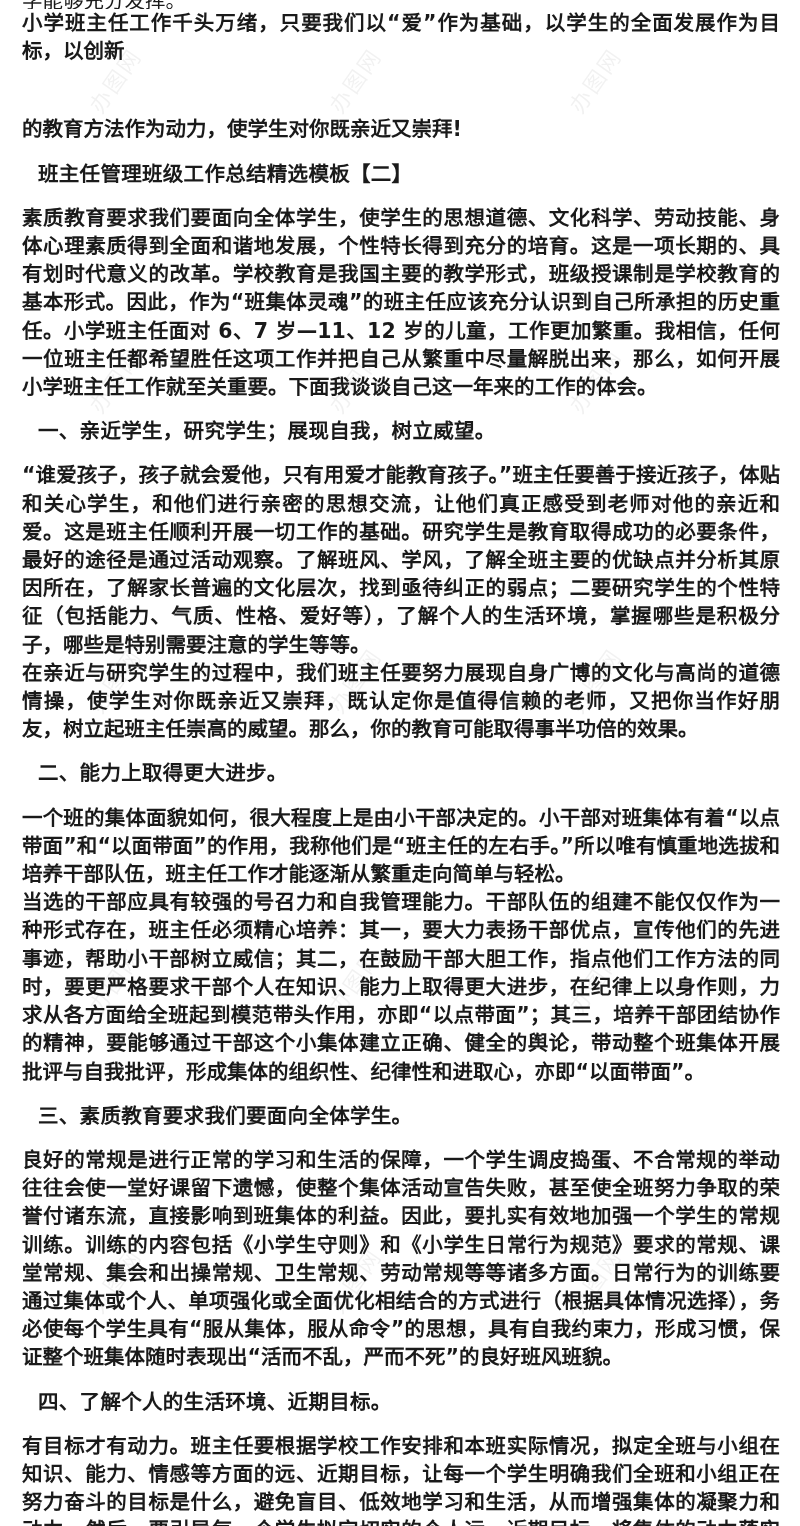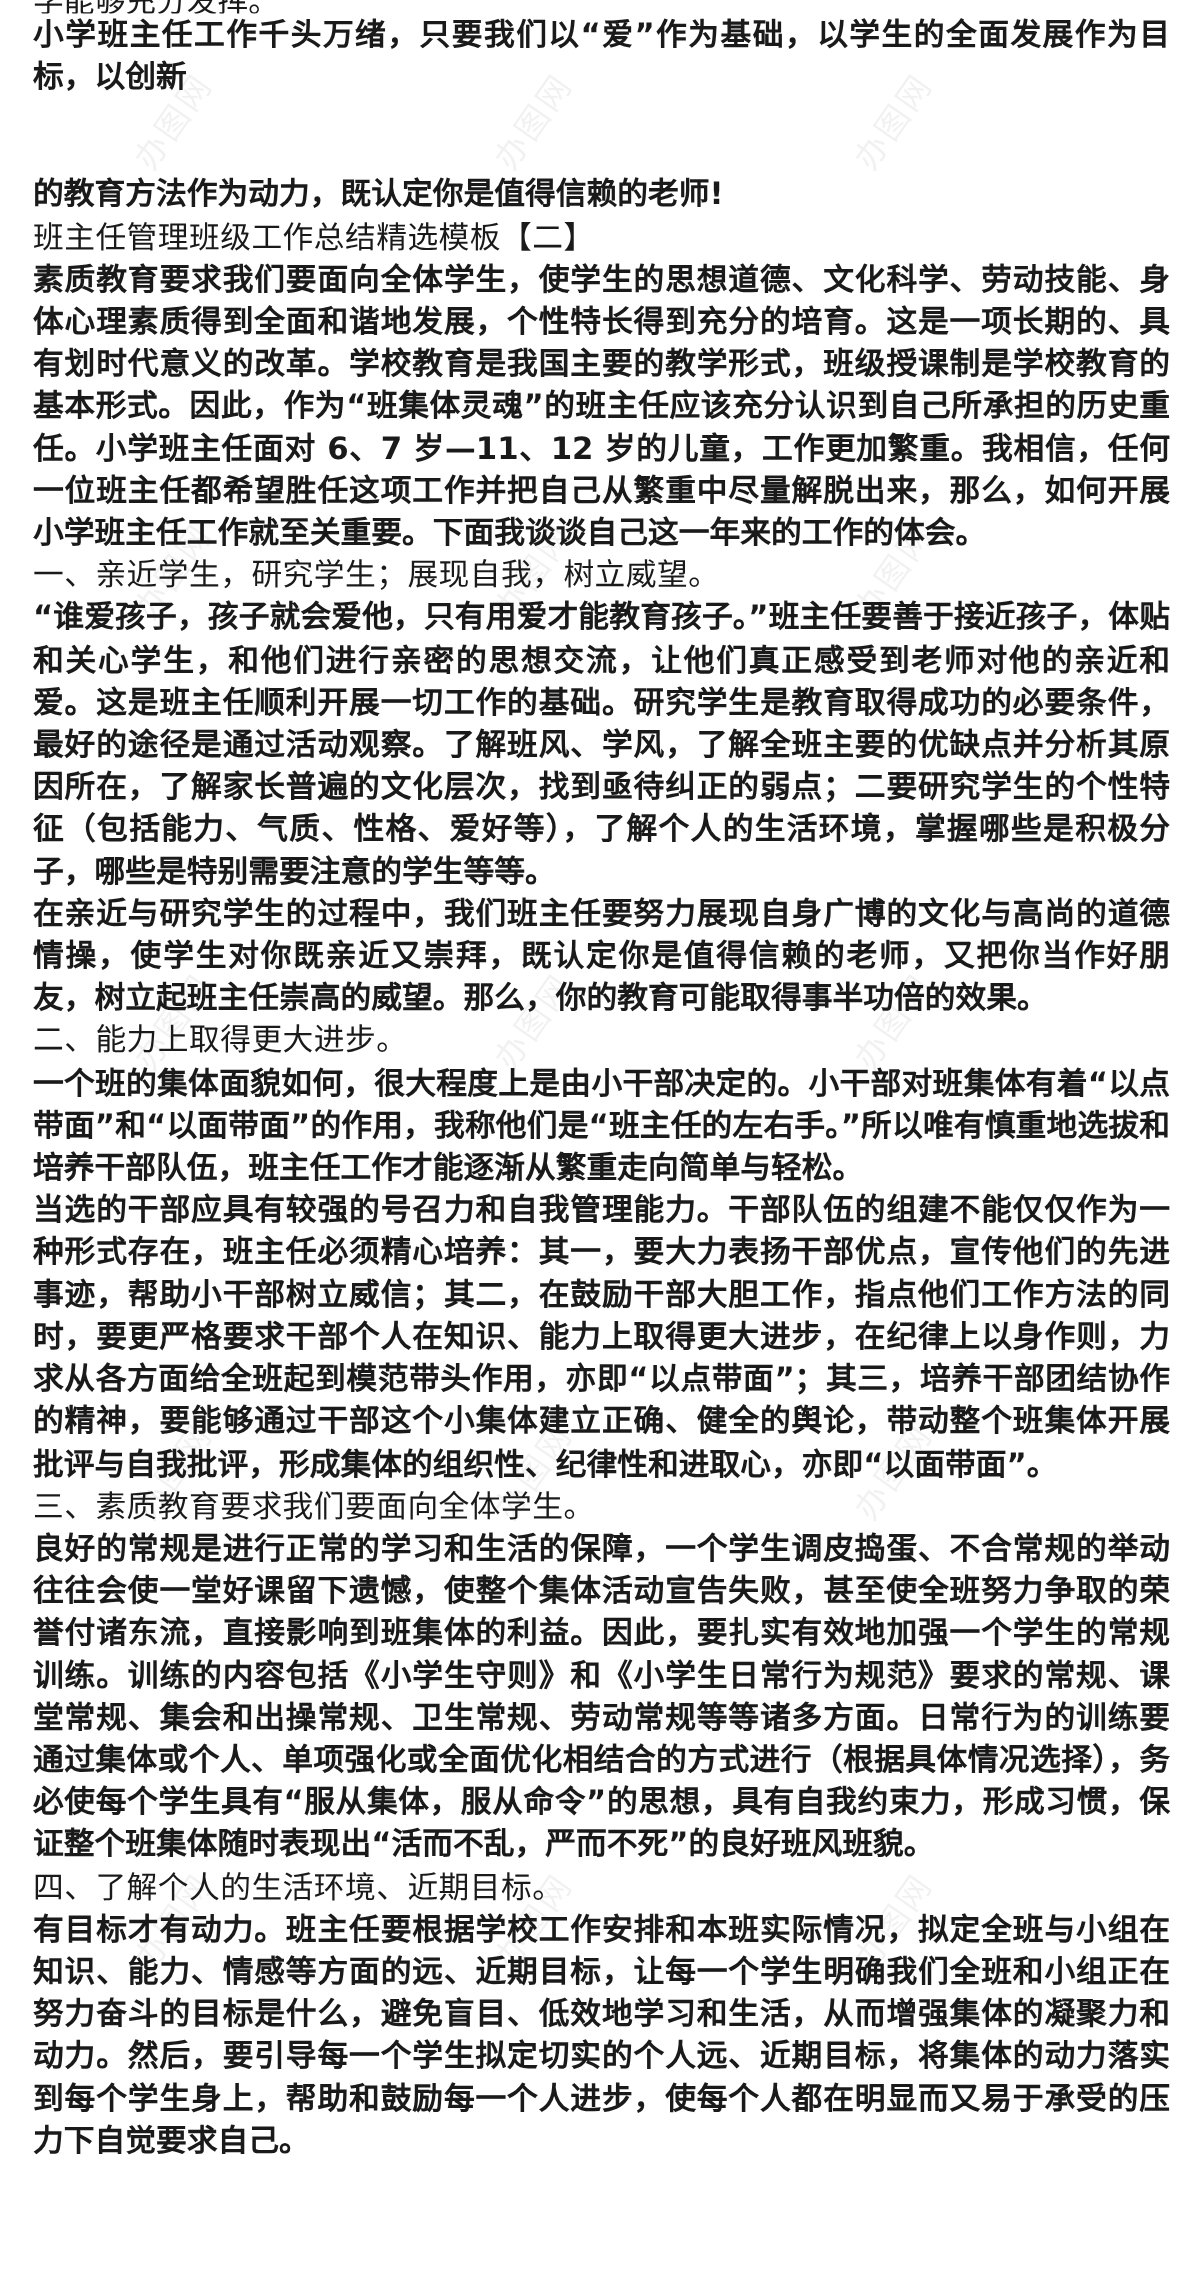--- a/index.html
+++ b/index.html
@@ -77,22 +77,22 @@
     font-size: 20.5px;
     line-height: 28.2px;
     white-space: nowrap;
   }
 
   .para {
     margin: 0;
   }
 
   .heading {
-    font-weight: normal;
-    margin: 0;
+    font-weight: bold;
+    margin: 16px;
     letter-spacing: 0.3px;
   }
 
   
   .page-seam {
     height: 50px;
   }
 
   .tail-gap {
     height: 92px;
@@ -124,21 +124,21 @@
   <div class="doc">
 
     <div class="clipped-top">
       <div class="inner">学能够充分发挥。</div>
     </div>
 
     <p class="line">小学班主任工作千头万绪，只要我们以“爱”作为基础，以学生的全面发展作为目标，以创新</p>
 
     <div class="page-seam"></div>
 
-    <p class="line">的教育方法作为动力，既认定你是值得信赖的老师!</p>
+    <p class="line">的教育方法作为动力，使学生对你既亲近又崇拜!</p>
 
     <h1 class="heading">班主任管理班级工作总结精选模板【二】</h1>
 
     <p class="para">素质教育要求我们要面向全体学生，使学生的思想道德、文化科学、劳动技能、身体心理素质得到全面和谐地发展，个性特长得到充分的培育。这是一项长期的、具有划时代意义的改革。学校教育是我国主要的教学形式，班级授课制是学校教育的基本形式。因此，作为“班集体灵魂”的班主任应该充分认识到自己所承担的历史重任。小学班主任面对 6、7 岁—11、12 岁的儿童，工作更加繁重。我相信，任何一位班主任都希望胜任这项工作并把自己从繁重中尽量解脱出来，那么，如何开展小学班主任工作就至关重要。下面我谈谈自己这一年来的工作的体会。</p>
 
     <h2 class="heading">一、亲近学生，研究学生；展现自我，树立威望。</h2>
     <p class="para">“谁爱孩子，孩子就会爱他，只有用爱才能教育孩子。”班主任要善于接近孩子，体贴和关心学生，和他们进行亲密的思想交流，让他们真正感受到老师对他的亲近和爱。这是班主任顺利开展一切工作的基础。研究学生是教育取得成功的必要条件，最好的途径是通过活动观察。了解班风、学风，了解全班主要的优缺点并分析其原因所在，了解家长普遍的文化层次，找到亟待纠正的弱点；二要研究学生的个性特征（包括能力、气质、性格、爱好等），了解个人的生活环境，掌握哪些是积极分子，哪些是特别需要注意的学生等等。</p>
     <p class="para">在亲近与研究学生的过程中，我们班主任要努力展现自身广博的文化与高尚的道德情操，使学生对你既亲近又崇拜，既认定你是值得信赖的老师，又把你当作好朋友，树立起班主任崇高的威望。那么，你的教育可能取得事半功倍的效果。</p>
 
     <h2 class="heading">二、能力上取得更大进步。</h2>

